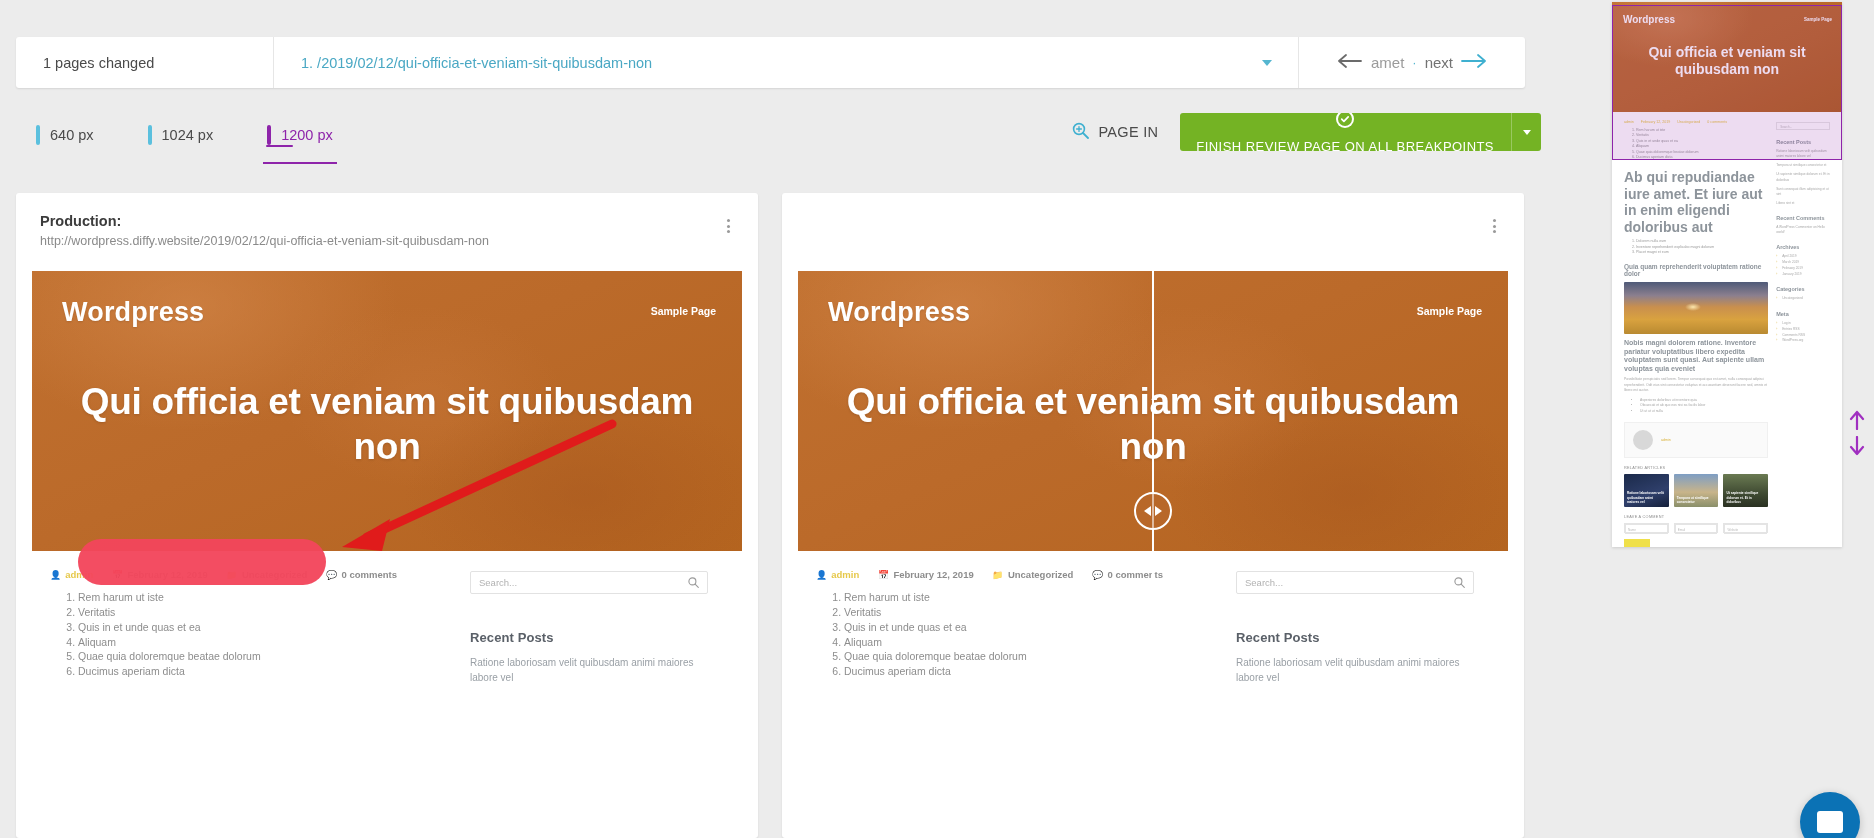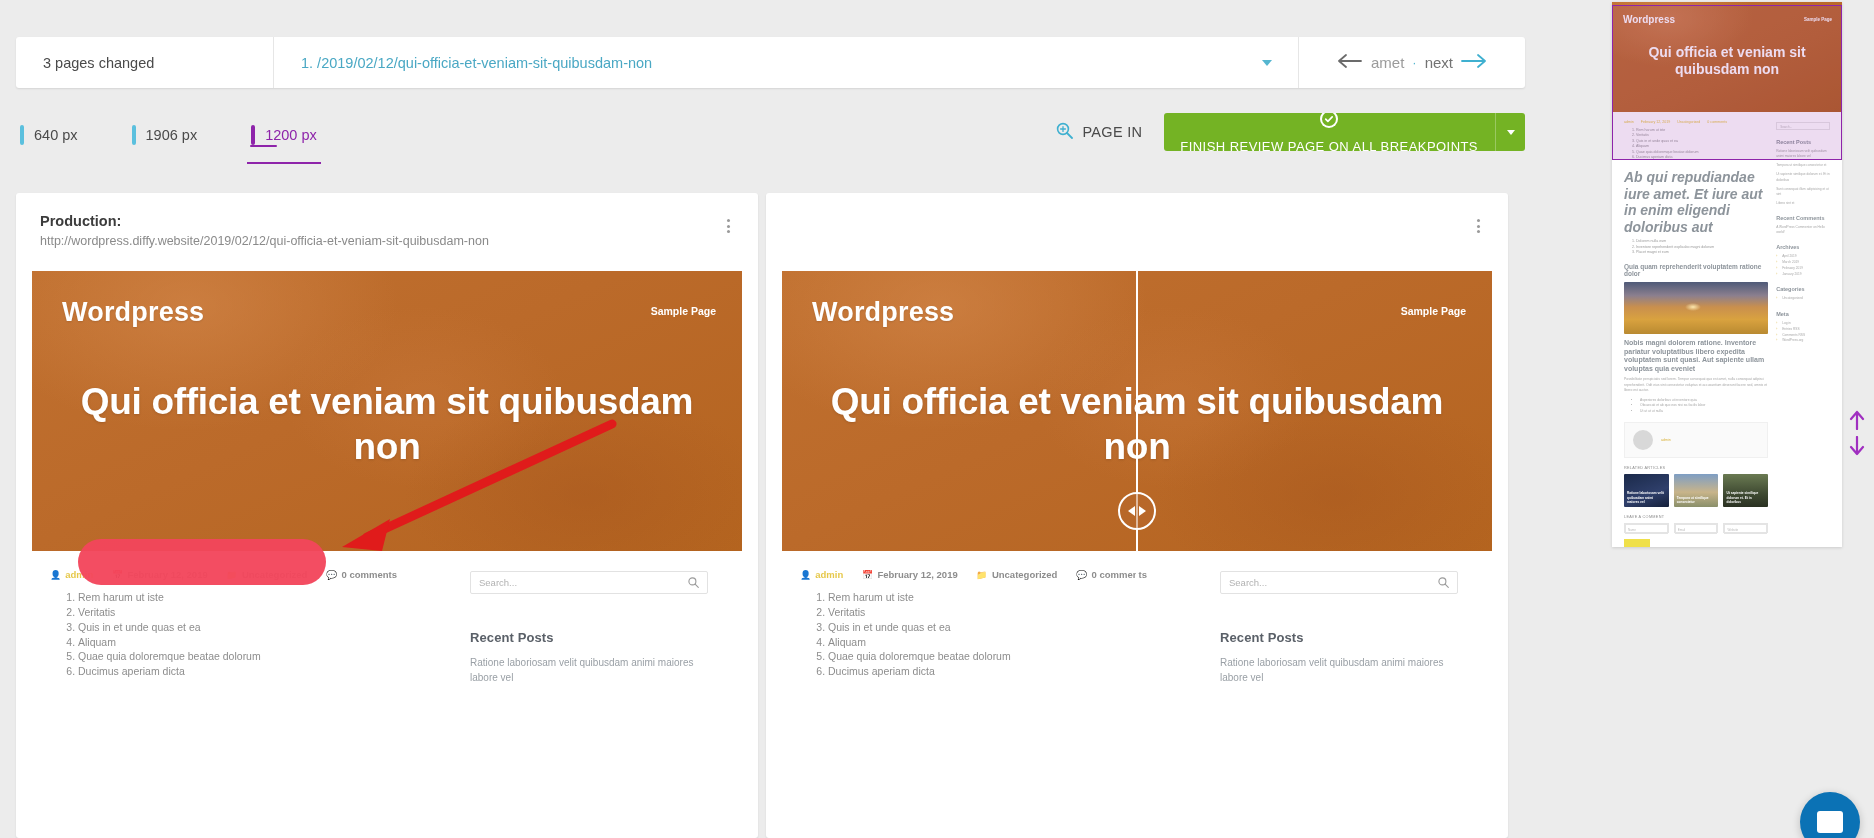--- a/index.html
+++ b/index.html
@@ -38,21 +38,21 @@
     width: 0; height: 0; border-left: 5px solid transparent;
     border-right: 5px solid transparent; border-top: 6px solid #55b6d0;
   }
   .tb-nav { width: 226px; justify-content: center; gap: 7px; }
   .arr { display: block; }
   .nav-prev { color: #9b9b9b; font-size: 15px; }
   .nav-dot  { color: #55b6d0; font-size: 13px; margin: 0 1px; }
   .nav-next { color: #737373; font-size: 15px; }
 
   
-  .bprow { position: absolute; left: 16px; top: 106px; width: 1509px; height: 62px; }
+  .bprow { position: absolute; left: 32px; top: 106px; width: 1509px; height: 62px; }
   .bp-tabs { position: absolute; left: 0; top: 0; display: flex; gap: 46px; }
   .bp {
     display: flex; align-items: center; gap: 10px; height: 58px;
     padding: 0 4px; cursor: pointer; position: relative;
     font-size: 14.5px; color: #4a4a4a;
   }
   .bp.active { color: #8e24aa; }
   .bp.active::after {
     content: ""; position: absolute; left: 0; right: 0; bottom: 0;
     height: 2px; background: #8e24aa;
@@ -104,21 +104,21 @@
     width: 0; height: 0; border-left: 4.5px solid transparent;
     border-right: 4.5px solid transparent; border-top: 5.5px solid #fff;
   }
   .chk {
     width: 18px; height: 18px; border-radius: 50%; background: #fff;
     display: flex; align-items: center; justify-content: center;
   }
   .chk svg { display:block; }
 
   
-  .panels { position: absolute; left: 16px; top: 193px; width: 1509px; height: 645px; display: flex; gap: 8px; }
+  .panels { position: absolute; left: 16px; top: 193px; width: 1509px; height: 645px; display: flex; gap: 24px; }
   .panel {
     width: 742px; background: #fff; border-radius: 3px;
     box-shadow: 0 1px 2px rgba(0,0,0,.10); position: relative; overflow: hidden;
   }
   .p-head { padding: 20px 22px 0 24px; position: relative; height: 78px; }
   .p-title { font-size: 14.5px; color: #3c3c3c; font-weight: bold; margin-bottom: 5px; }
   .p-url { font-size: 12.5px; color: #8a8a8a; }
   .kebab {
     position: absolute; right: 22px; top: 24px; width: 16px; height: 18px;
     display: flex; flex-direction: column; align-items: center;
@@ -214,21 +214,21 @@
   .mm-brand { position: absolute; left: 11px; top: 12px; color: #fff; font-size: 10px; font-weight: bold; }
   .mm-menu { position: absolute; right: 10px; top: 15px; color: #fff; font-size: 4.5px; font-weight: bold; }
   .mm-title {
     position: absolute; left: 0; right: 0; top: 42px; text-align: center; color: #fff;
     font-size: 14px; font-weight: bold; line-height: 1.2; padding: 0 16px;
   }
   .mm-body { position: relative; padding: 8px 12px; }
   .mm-meta { display: flex; gap: 7px; color: #e6c84a; font-size: 3.6px; margin-bottom: 4px; }
   .mm-list { margin:0; padding-left: 12px; }
   .mm-list li { color:#9a9a9a; font-size: 3.6px; line-height: 1.5; }
-  .mm-h2 { font-size: 14px; font-weight: bold; color: #8d949b; line-height: 1.18; margin: 9px 0 4px; font-style: italic; }
+  .mm-h2 { font-size: 14px; font-weight: bold; color: #8d949b; line-height: 1.18; margin: 9px 0 4px; }
   .mm-h3 { font-size: 6.5px; font-weight: bold; color: #8d949b; line-height: 1.2; margin: 7px 0 4px; }
   .mm-p { font-size: 3.4px; color: #a8a8a8; line-height: 1.6; margin: 3px 0; }
   .mm-img {
     height: 52px; margin: 4px 0 5px; border-radius: 1px;
     background: linear-gradient(180deg,#4f5a78 0%, #8b7f8e 26%, #c98f4e 48%, #d9a23f 72%, #b98a31 100%);
     position: relative; overflow: hidden;
   }
   .mm-img::after {
     content:""; position:absolute; left:42%; top:40%; width:16px; height:8px;
     background: radial-gradient(ellipse at center, rgba(255,236,180,.95), transparent 70%);
@@ -291,21 +291,21 @@
   }
   .chat .sq { width: 26px; height: 22px; background: #fff; border-radius: 3px; }
 </style>
 </head>
 <body>
 
 <div class="app">
  <div class="main-col">
 
   <div class="topbar">
-    <div class="tb-cell tb-pages">3 pages changed</div>
+    <div class="tb-cell tb-pages">1 pages changed</div>
 
     <div class="tb-cell tb-path">
       <a href="#">1. /2019/02/12/qui-officia-et-veniam-sit-quibusdam-non</a>
       <span class="tb-caret"></span>
     </div>
 
     <div class="tb-cell tb-nav">
       <span class="arr">
         <svg width="26" height="16" viewBox="0 0 26 16">
               <path d="M1 8h22M1 8l7-6M1 8l7 6" stroke="#6b6b6b" stroke-width="1.8" fill="none" stroke-linecap="round" stroke-linejoin="round"></path>
@@ -323,21 +323,21 @@
   </div>
 
   <div class="bprow">
     <div class="bp-tabs">
       <div class="bp">
         <span class="dev"><span class="dev-phone"></span></span>
         <span>640 px</span>
       </div>
       <div class="bp">
         <span class="dev"><span class="dev-tablet"></span></span>
-        <span>1906 px</span>
+        <span>1024 px</span>
       </div>
       <div class="bp active">
         <span class="dev"><span class="dev-laptop"></span></span>
         <span>1200 px</span>
       </div>
     </div>
 
     <div class="bp-actions">
       <div class="zoomin">
         <span>

